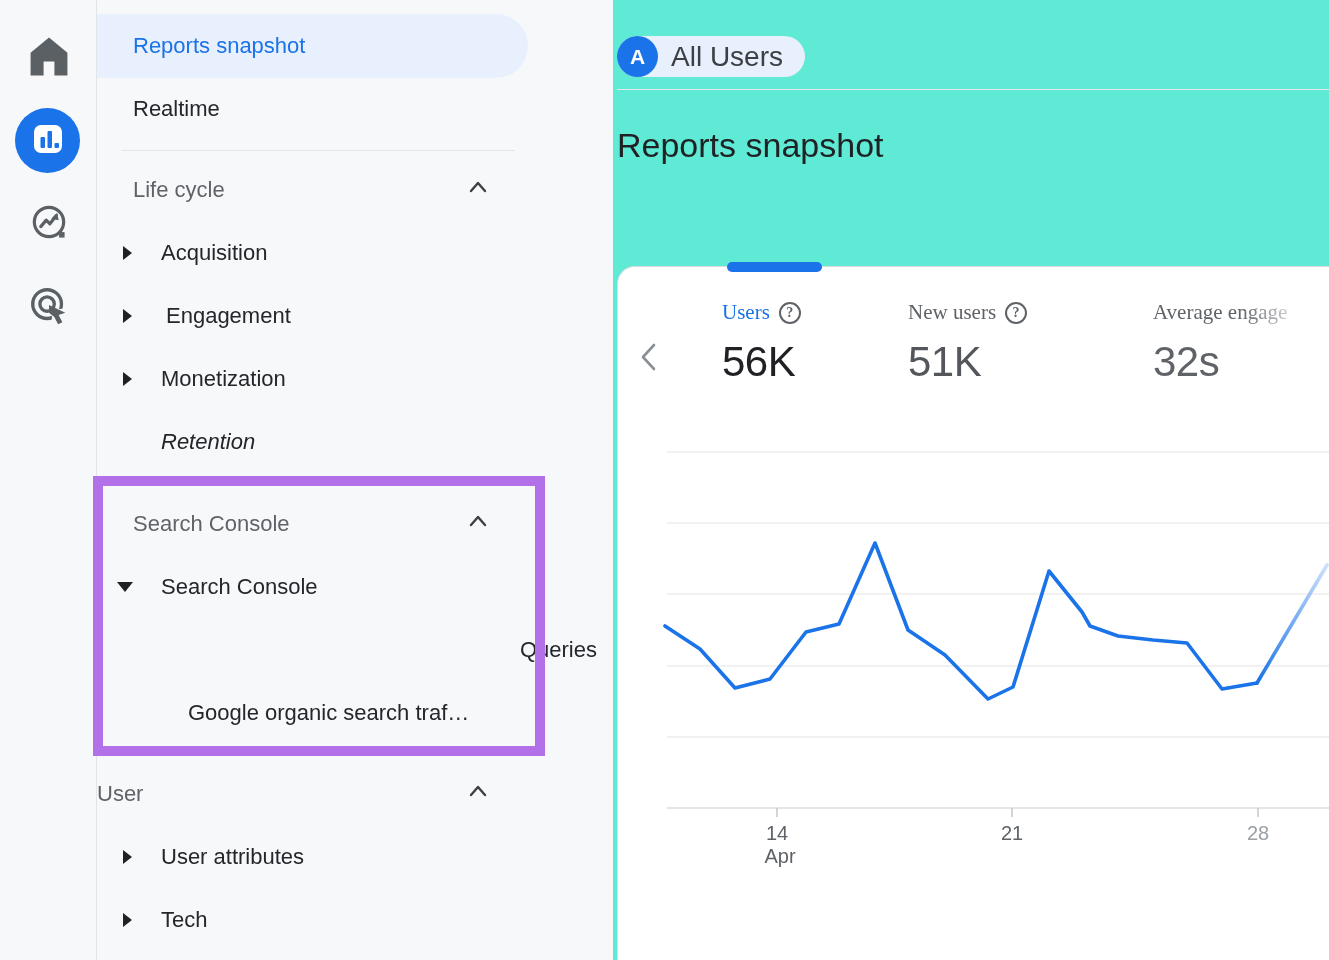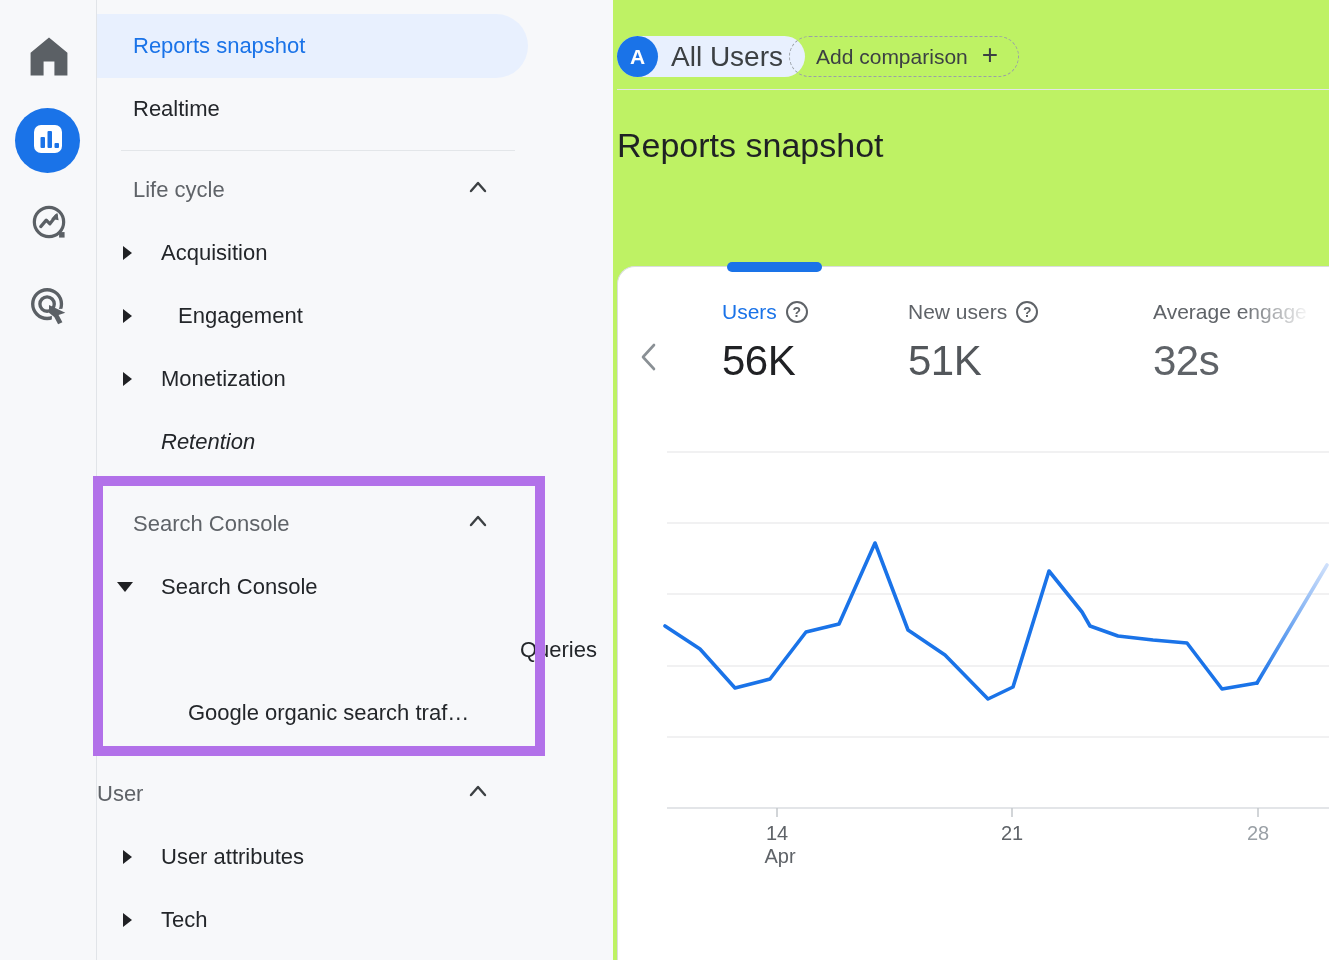--- a/index.html
+++ b/index.html
@@ -1,18 +1,18 @@
 <!DOCTYPE html>
 <html><head>
 <meta charset="utf-8">
 <style>
   * { margin:0; padding:0; box-sizing:border-box; }
   html,body { width:1329px; height:960px; }
   body { font-family:"Liberation Sans", sans-serif; background:#f7f8fa; position:relative; overflow:hidden; }
-  #app { position:absolute; inset:0; width:1329px; height:960px; background:#bef264; }
+  #app { position:absolute; inset:0; width:1329px; height:960px; background:#5eead4; }
 
   
   .rail { position:absolute; left:0; top:0; width:97px; height:960px; background:#f7f8fa; border-right:1px solid #e1e4e8; }
   .rail-item { position:absolute; left:0; width:97px; display:flex; justify-content:center; cursor:pointer; }
   .reports-bubble { position:absolute; left:15px; top:108px; width:65px; height:65px; border-radius:50%; background:#1a73e8; display:flex; align-items:center; justify-content:center; }
 
   
   .sidebar { position:absolute; left:97px; top:0; width:516px; height:960px; background:#f7f8fa; }
   .nav-pill { position:absolute; left:0; top:14px; width:431px; height:64px; background:#e8f0fe; border-radius:0 32px 32px 0; display:flex; align-items:center; cursor:pointer; }
   .nav-pill span { margin-left:36px; font-size:22px; color:#1a73e8; }
@@ -33,21 +33,21 @@
   .add-cmp .acl { font-size:21px; color:#3c4043; font-weight:500; }
   .add-cmp .plus { font-size:28px; color:#3c4043; font-weight:400; margin-left:14px; line-height:1; padding-bottom:3px; }
   .hdr-divider { position:absolute; left:617px; top:89px; width:712px; border-top:1px solid #e3e5e8; }
   .page-title { position:absolute; left:617px; top:126px; font-size:34px; color:#1f2124; font-weight:400; }
 
   
   .card { position:absolute; left:617px; top:266px; width:712px; height:694px; background:#ffffff; border:1px solid #dadce0; border-right:none; border-bottom:none; border-top-left-radius:18px; }
   .tab-ind { position:absolute; left:727px; top:262px; width:95px; height:10px; border-radius:5px; background:#1a73e8; }
   .carousel-left { position:absolute; left:636px; top:340px; width:26px; height:34px; cursor:pointer; }
   .metric { position:absolute; top:300px; }
-  .metric .m-label-row { display:flex; align-items:center; gap:9px; }
+  .metric .m-label-row { display:flex; align-items:center; gap:9px;font-family:Liberation Serif, serif; }
   .metric .m-label { font-size:21px; }
   .metric .m-help { width:22px; height:22px; border-radius:50%; border:2px solid #5f6368; color:#5f6368; font-size:14px; font-weight:700; display:flex; align-items:center; justify-content:center; cursor:pointer; }
   .metric .m-value { margin-top:13px; font-size:42px; letter-spacing:-0.5px; }
   .m-users { left:722px; }
   .m-users .m-label { color:#1a73e8; }
   .m-users .m-value { color:#202124; }
   .m-new { left:908px; }
   .m-new .m-label { color:#5f6368; }
   .m-new .m-value { color:#53575b; }
   .m-avg { left:1153px; width:176px; overflow:hidden; }
@@ -121,21 +121,21 @@
             <polyline points="4,14 11,6 18,14" fill="none" stroke="#3c4043" stroke-width="2.4" stroke-linecap="round" stroke-linejoin="round"></polyline>
           </svg>
       </span>
     </div>
     <div class="nav-row" style="top:227px;">
       <span class="tri-right" style="margin-left:26px;"></span>
       <span class="label" style="margin-left:29px;">Acquisition</span>
     </div>
     <div class="nav-row" style="top:290px;">
       <span class="tri-right" style="margin-left:26px;"></span>
-      <span class="label" style="margin-left:46px;">Engagement</span>
+      <span class="label" style="margin-left:34px;">Engagement</span>
     </div>
     <div class="nav-row" style="top:353px;">
       <span class="tri-right" style="margin-left:26px;"></span>
       <span class="label" style="margin-left:29px;">Monetization</span>
     </div>
     <div class="nav-row" style="top:416px;">
       <span class="label" style="margin-left:64px;font-style:italic;">Retention</span>
     </div>
 
     <div class="nav-row header" style="top:498px;">
@@ -172,24 +172,20 @@
     </div>
     <div class="nav-row" style="top:831px;">
       <span class="tri-right" style="margin-left:26px;"></span>
       <span class="label" style="margin-left:29px;">User attributes</span>
     </div>
   </div>
 
   <div class="chip">
     <span class="avatar">A</span>
     <span class="chip-label">All Users</span>
-  </div>
-  <div class="add-cmp">
-    <span class="acl">Add comparison</span>
-    <span class="plus">+</span>
   </div>
   <div class="hdr-divider"></div>
 
   <div class="page-title">Reports snapshot</div>
 
   <div class="card"></div>
   <div class="tab-ind"></div>
 
   <div class="carousel-left">
     <svg width="26" height="34" viewBox="0 0 26 34">

